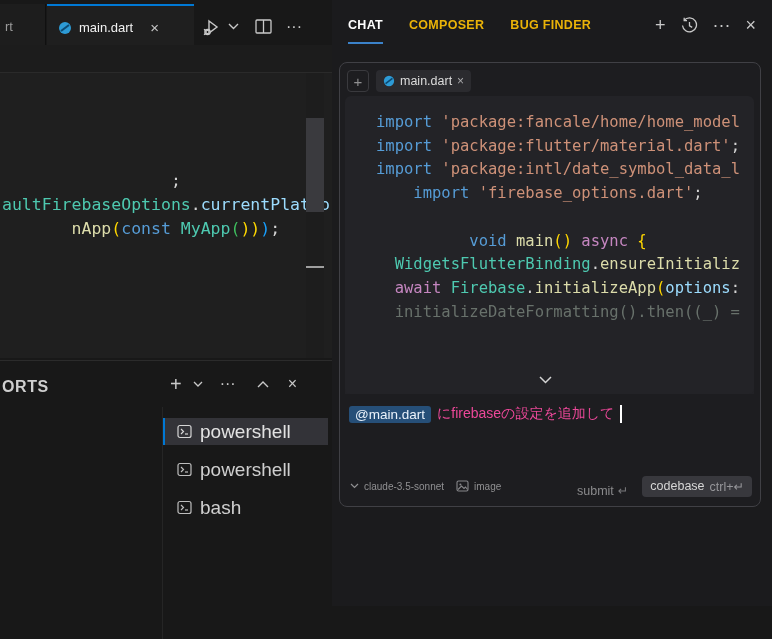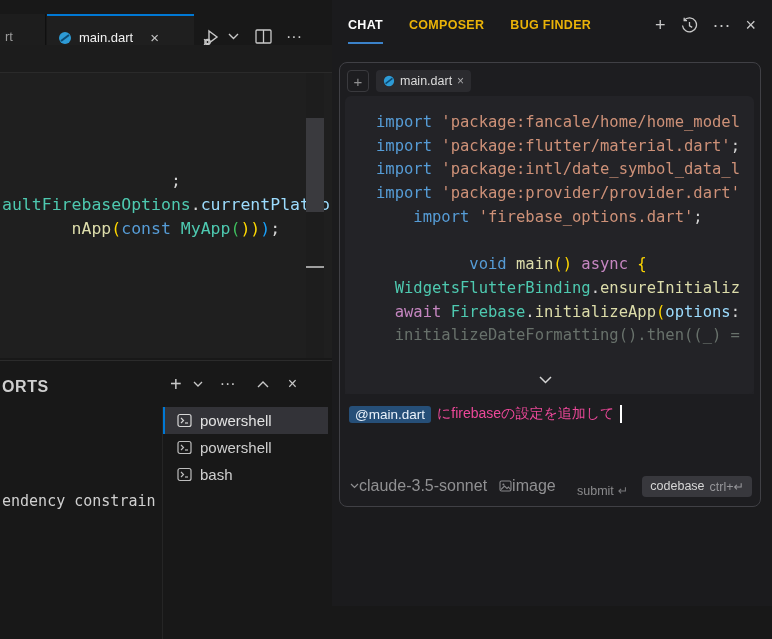--- a/index.html
+++ b/index.html
@@ -3,21 +3,21 @@
 <meta charset="utf-8">
 <style>
   * { margin:0; padding:0; box-sizing:border-box; }
   html,body { width:772px; height:639px; background:#181818; overflow:hidden;
               font-family:"Liberation Sans", sans-serif; }
   .mono { font-family:"DejaVu Sans Mono", monospace; }
 
   
   #left-col { position:absolute; left:0; top:0; width:332px; height:639px; }
 
-  #tabbar { position:absolute; left:0; top:14px; width:332px; height:45px; background:#181818; }
+  #tabbar { position:absolute; left:0; top:4px; width:332px; height:45px; background:#181818; }
   .tab { position:absolute; top:0; height:45px; display:flex; align-items:center; }
   #tab-rt { left:0; width:46px; background:#1d1d1d; padding-left:5px;
             color:#9b9b9b; font-size:13px; border-right:1px solid #101010; }
   #tab-main { left:47px; width:147px; background:#1f1f1f; border-top:2.5px solid #0078d4;
               padding-left:11px; gap:7px; color:#f2f2f2; font-size:13px; }
   #tab-main .close { margin-left:10px; color:#c5c5c5; font-size:15px; }
   #editor-actions { position:absolute; left:202px; top:0; height:45px; display:flex;
                     align-items:center; gap:6px; color:#c9c9c9; }
   .icon-btn { display:flex; align-items:center; justify-content:center; }
   .txt-icon { font-size:16px; color:#c9c9c9; line-height:1; }
@@ -41,21 +41,21 @@
            background:#181818; border-top:1px solid #2b2b2b; }
   #panel-title { position:absolute; left:2px; top:17px; font-size:16px; font-weight:bold;
                  letter-spacing:0.6px; color:#cfcfcf; }
   #panel-actions { position:absolute; left:170px; top:0; height:46px; display:flex;
                    align-items:center; gap:11px; color:#c9c9c9; }
   #terminal-output { position:absolute; left:2px; top:131px; font-size:15px;
                      color:#d0d0d0; white-space:pre; }
   #terminal-list { position:absolute; left:162px; top:46px; width:166px; bottom:0;
                    border-left:1px solid #252525; }
   .term-row { height:27px; display:flex; align-items:center; gap:8px; padding-left:12px;
-              color:#cfcfcf; font-size:15px; border-left:2px solid transparent; }
+              color:#cfcfcf; font-size:19px; border-left:2px solid transparent;margin-top:11px; }
   .term-row.selected { background:#333338; border-left:2px solid #0078d4; color:#e2e2e2; }
 
   
   #chat { position:absolute; left:332px; top:0; width:440px; height:606px; background:#1b1b1d; }
   #chat-tabs { position:absolute; left:16px; top:0; height:50px; display:flex;
                align-items:center; gap:26px; }
   .chat-tab { font-size:12.5px; font-weight:bold; color:#eab308; letter-spacing:0.3px;
               position:relative; height:50px; display:flex; align-items:center; }
   .chat-tab.active { color:#ffffff; }
   .chat-tab.active .underline { position:absolute; left:0; right:0; bottom:6px; height:2px;
@@ -84,21 +84,21 @@
 
   #input-row { position:absolute; left:9px; top:339px; right:9px; height:24px;
                display:flex; align-items:center; gap:6px; }
   #mention-chip { background:#264f78; color:#eaf2fb; border-radius:3px; padding:1px 6px;
                   font-size:13.5px; }
   #input-text { color:#ec4899; font-size:14px; }
   #caret { width:1.5px; height:18px; background:#ffffff; }
 
   #chat-footer { position:absolute; left:10px; right:8px; bottom:7px; height:26px;
                  display:flex; align-items:center; }
-  .footer-item { display:flex; align-items:center; color:#909092; font-size:16px; }
+  .footer-item { display:flex; align-items:center; gap:5px; color:#909092; font-size:10px; }
   #model-select { margin-right:12px; }
   #footer-spacer { flex:1; }
   #submit-hint { color:#8a8a8c; font-size:12.5px; margin-right:14px;margin-top:8px; }
   #submit-hint .key { color:#77777a; margin-left:4px; }
   #codebase-btn { background:#38383d; border-radius:4px; padding:3px 8px; font-size:12.5px;
                   color:#d6d6d6; display:flex; gap:5px; align-items:center; }
   #codebase-btn .key { color:#96969a; }
 
   
   .k{color:#569cd6} .s{color:#ce9178} .f{color:#dcdcaa} .t{color:#4ec9b0}
@@ -171,21 +171,20 @@
       </span>
       <span class="txt-icon" style="margin-left:6px">···</span>
       <span class="icon-btn" style="margin-left:10px">
         <svg width="12" height="7" viewBox="0 0 12 7" fill="none" stroke="#c9c9c9" stroke-width="1.4">
           <path d="M1 6 L6 1 L11 6"></path>
         </svg>
       </span>
       <span class="txt-icon" style="margin-left:8px">×</span>
     </div>
 
-    <div id="terminal-output" class="mono">endency constrain</div>
 
     <div id="terminal-list">
       <div class="term-row selected">
         <span>
           <svg width="15" height="15" viewBox="0 0 15 15" fill="none" stroke="#d6d6d6" stroke-width="1.2">
             <rect x="1" y="1.5" width="13" height="12" rx="2"></rect>
             <path d="M4 5 L6.5 7.5 L4 10"></path>
               <line x1="8" y1="10" x2="11" y2="10"></line>
           </svg>
         </span>
@@ -253,21 +252,20 @@
         </span>
         <span>main.dart</span>
         <span class="close">×</span>
       </div>
     </div>
 
     <div id="code-block" class="mono">
         <div class="cl"><span class="k">import </span><span class="s">'package:fancale/home/home_model</span></div>
         <div class="cl"><span class="k">import </span><span class="s">'package:flutter/material.dart'</span><span class="p">;</span></div>
         <div class="cl"><span class="k">import </span><span class="s">'package:intl/date_symbol_data_l</span></div>
-        <div class="cl"><span class="k">import </span><span class="s">'package:provider/provider.dart'</span></div>
         <div class="cl"><span class="k">import </span><span class="s">'firebase_options.dart'</span><span class="p">;</span></div>
         <div class="cl">&nbsp;</div>
         <div class="cl"><span class="k">void </span><span class="f">main</span><span class="g1">()</span><span class="p"> </span><span class="c">async</span><span class="p"> </span><span class="g1">{</span></div>
         <div class="cl"><span class="p">  </span><span class="t">WidgetsFlutterBinding</span><span class="p">.</span><span class="f">ensureInitializ</span></div>
         <div class="cl"><span class="p">  </span><span class="c">await</span><span class="p"> </span><span class="t">Firebase</span><span class="p">.</span><span class="f">initializeApp</span><span class="g1">(</span><span class="v">options</span><span class="p">:</span></div>
         <div class="cl"><span class="d">  initializeDateFormatting().then((_) =</span></div>
       </div>
     <div id="code-fade"></div>
     <span id="expand-chevron">
       <svg width="13" height="8" viewBox="0 0 13 8" fill="none" stroke="#d4d4d4" stroke-width="1.5">

